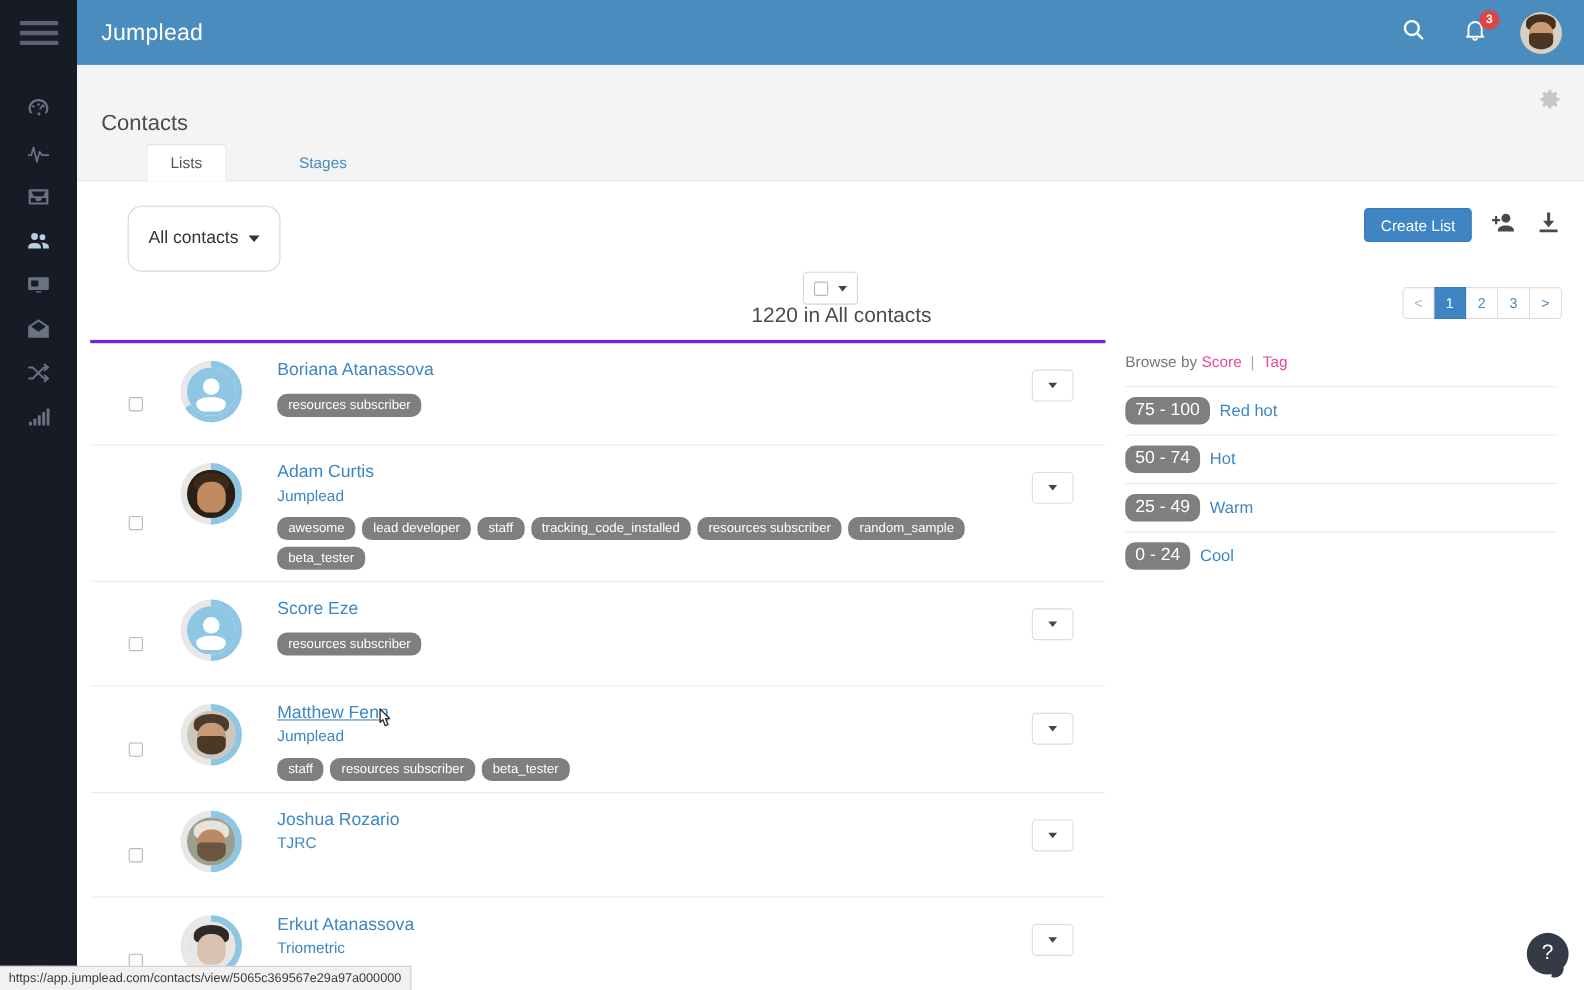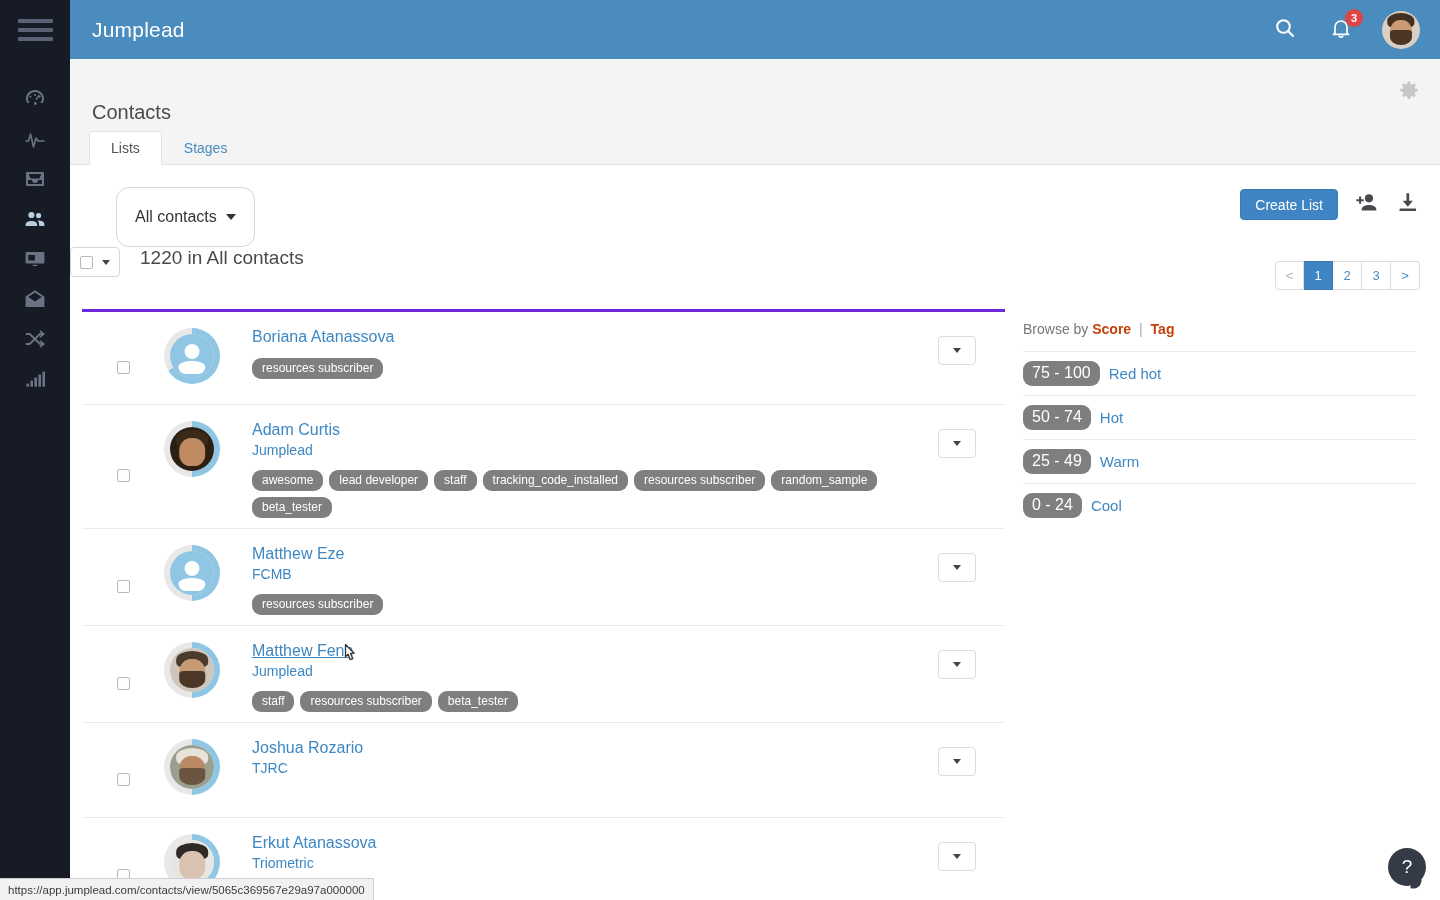--- a/index.html
+++ b/index.html
@@ -172,20 +172,21 @@
     height: 34px;
     padding: 0 21px;
     display: flex; align-items: center;
     font-size: 14px;
     color: #4a8cbd;
     cursor: pointer;
     border: 1px solid transparent;
     border-radius: 4px 4px 0 0;
     position: relative;
     top: 1px;
+    margin-left: 44px;
   }
   .tab.active {
     background: #ffffff;
     color: #555555;
     border-color: #e2e2e2;
     border-bottom-color: #ffffff;
   }
 
   
   .content {
@@ -235,21 +236,22 @@
     display: flex; align-items: center;
     cursor: pointer;
   }
   .icon-btn-dark { color: #46494e; cursor: pointer; display: flex; }
 
   
   .count-row {
     position: relative;
     height: 62px;
     display: flex;
-    align-items: flex-start;
+    align-items: center;
+    flex-direction: column;
   }
   .chk-dd {
     display: inline-flex; align-items: center; gap: 9px;
     height: 30px; padding: 0 9px;
     border: 1px solid #d6d6d6;
     border-radius: 4px;
     background: #fff;
     cursor: pointer;
   }
   .mini-box {
@@ -393,21 +395,21 @@
     display: flex; align-items: center; justify-content: center;
     cursor: pointer;
   }
 
   
   .browse-head {
     font-size: 14px;
     color: #777;
     padding: 12px 0 14px 0;
   }
-  .browse-head a { color: #c2410c; cursor: pointer; font-weight: bold; }
+  .browse-head a { color: #ec4899; cursor: pointer; }
   .browse-head .sep { color: #aaa; padding: 0 4px; }
 
   .score-row {
     border-top: 1px solid #ebebeb;
     height: 44px;
     display: flex;
     align-items: center;
     gap: 9px;
     cursor: pointer;
   }
@@ -715,21 +717,21 @@
               <div class="ring">
                 <div class="ring-fill" style="background: conic-gradient(#8ec6e4 0deg 180deg, #e8e8e8 180deg 360deg);"></div>
                 <div class="hole">
                   <div class="ph-av">
                     <div class="head"></div>
                     <div class="shoulders"></div>
                   </div>
                 </div>
               </div>
             </div>
-            <div class="row-main"><div class="c-name">Matthew Eze</div><div class="c-org">FCMB</div><div class="tags">
+            <div class="row-main"><div class="c-name">Score Eze</div><div class="tags">
                 <span class="tag">resources subscriber</span>
               </div></div>
             <div class="row-act">
               <div class="dd-btn">
                 <span class="caret-sm"></span>
               </div>
             </div>
           </div>
           <div class="row">
             <div class="row-chk">

